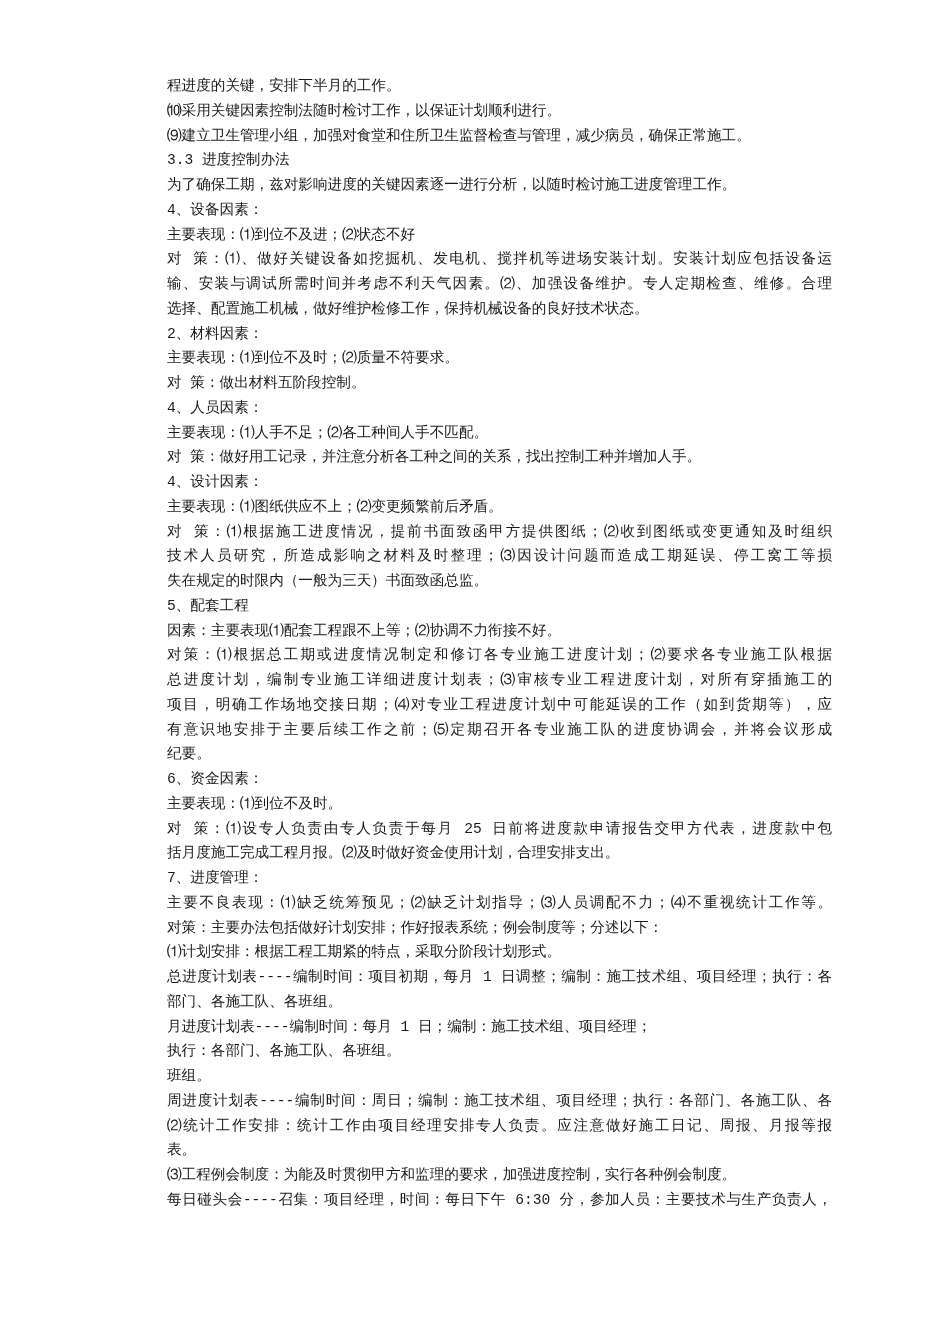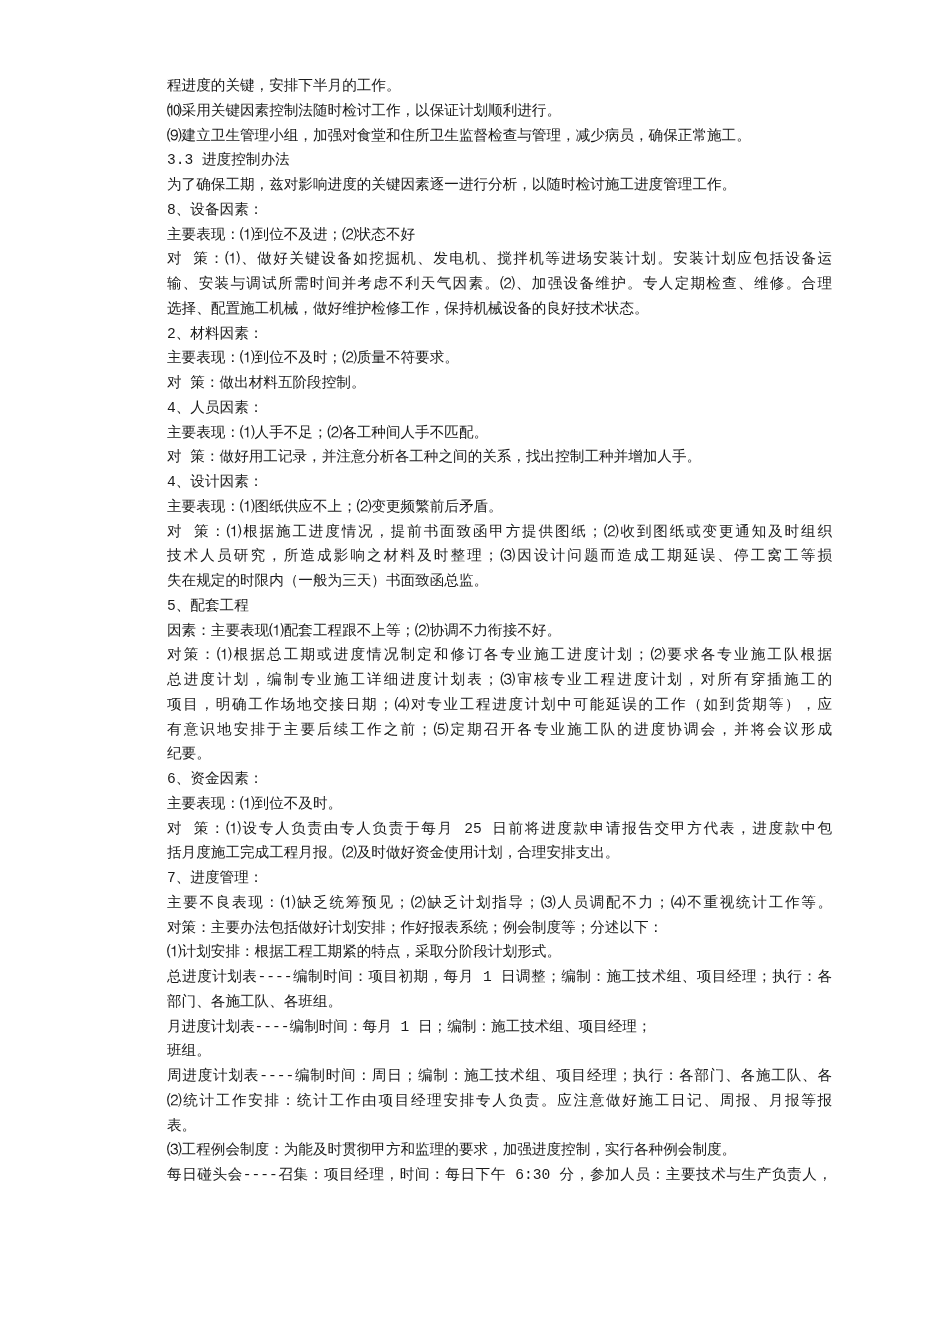--- a/index.html
+++ b/index.html
@@ -37,21 +37,21 @@
 </style>
 </head>
 <body>
 
 <div class="page" id="doc">
     <span class="line">程进度的关键，安排下半月的工作。</span>
     <span class="line">⑽采用关键因素控制法随时检讨工作，以保证计划顺利进行。</span>
     <span class="line">⑼建立卫生管理小组，加强对食堂和住所卫生监督检查与管理，减少病员，确保正常施工。</span>
     <span class="line">3.3 进度控制办法</span>
     <span class="line">为了确保工期，兹对影响进度的关键因素逐一进行分析，以随时检讨施工进度管理工作。</span>
-    <span class="line">8、设备因素：</span>
+    <span class="line">4、设备因素：</span>
     <span class="line">主要表现：⑴到位不及进；⑵状态不好</span>
     <span class="line justify">对 策：⑴、做好关键设备如挖掘机、发电机、搅拌机等进场安装计划。安装计划应包括设备运</span>
     <span class="line justify">输、安装与调试所需时间并考虑不利天气因素。⑵、加强设备维护。专人定期检查、维修。合理</span>
     <span class="line">选择、配置施工机械，做好维护检修工作，保持机械设备的良好技术状态。</span>
     <span class="line">2、材料因素：</span>
     <span class="line">主要表现：⑴到位不及时；⑵质量不符要求。</span>
     <span class="line">对 策：做出材料五阶段控制。</span>
     <span class="line">4、人员因素：</span>
     <span class="line">主要表现：⑴人手不足；⑵各工种间人手不匹配。</span>
     <span class="line">对 策：做好用工记录，并注意分析各工种之间的关系，找出控制工种并增加人手。</span>
@@ -71,19 +71,20 @@
     <span class="line">主要表现：⑴到位不及时。</span>
     <span class="line justify">对 策：⑴设专人负责由专人负责于每月 25 日前将进度款申请报告交甲方代表，进度款中包</span>
     <span class="line">括月度施工完成工程月报。⑵及时做好资金使用计划，合理安排支出。</span>
     <span class="line">7、进度管理：</span>
     <span class="line justify">主要不良表现：⑴缺乏统筹预见；⑵缺乏计划指导；⑶人员调配不力；⑷不重视统计工作等。</span>
     <span class="line">对策：主要办法包括做好计划安排；作好报表系统；例会制度等；分述以下：</span>
     <span class="line">⑴计划安排：根据工程工期紧的特点，采取分阶段计划形式。</span>
     <span class="line justify">总进度计划表----编制时间：项目初期，每月 1 日调整；编制：施工技术组、项目经理；执行：各</span>
     <span class="line">部门、各施工队、各班组。</span>
     <span class="line">月进度计划表----编制时间：每月 1 日；编制：施工技术组、项目经理；</span>
+    <span class="line">执行：各部门、各施工队、各班组。</span>
     <span class="line">班组。</span>
     <span class="line justify">周进度计划表----编制时间：周日；编制：施工技术组、项目经理；执行：各部门、各施工队、各</span>
     <span class="line justify">⑵统计工作安排：统计工作由项目经理安排专人负责。应注意做好施工日记、周报、月报等报</span>
     <span class="line">表。</span>
     <span class="line">⑶工程例会制度：为能及时贯彻甲方和监理的要求，加强进度控制，实行各种例会制度。</span>
     <span class="line justify">每日碰头会----召集：项目经理，时间：每日下午 6:30 分，参加人员：主要技术与生产负责人，</span>
   </div>
 
 </body></html>

